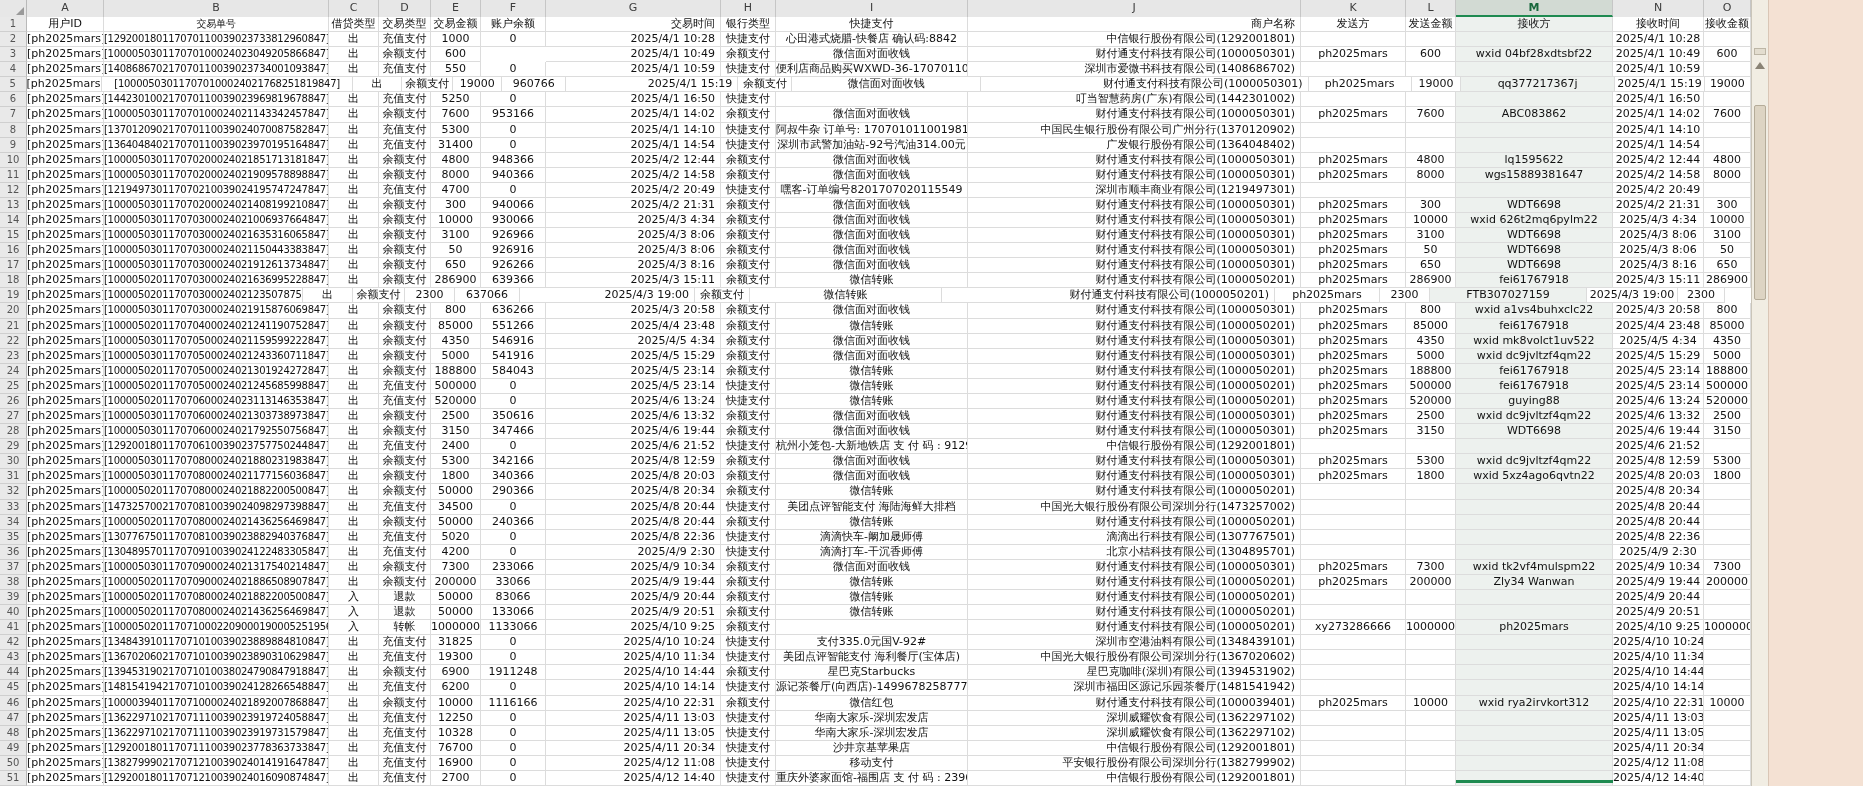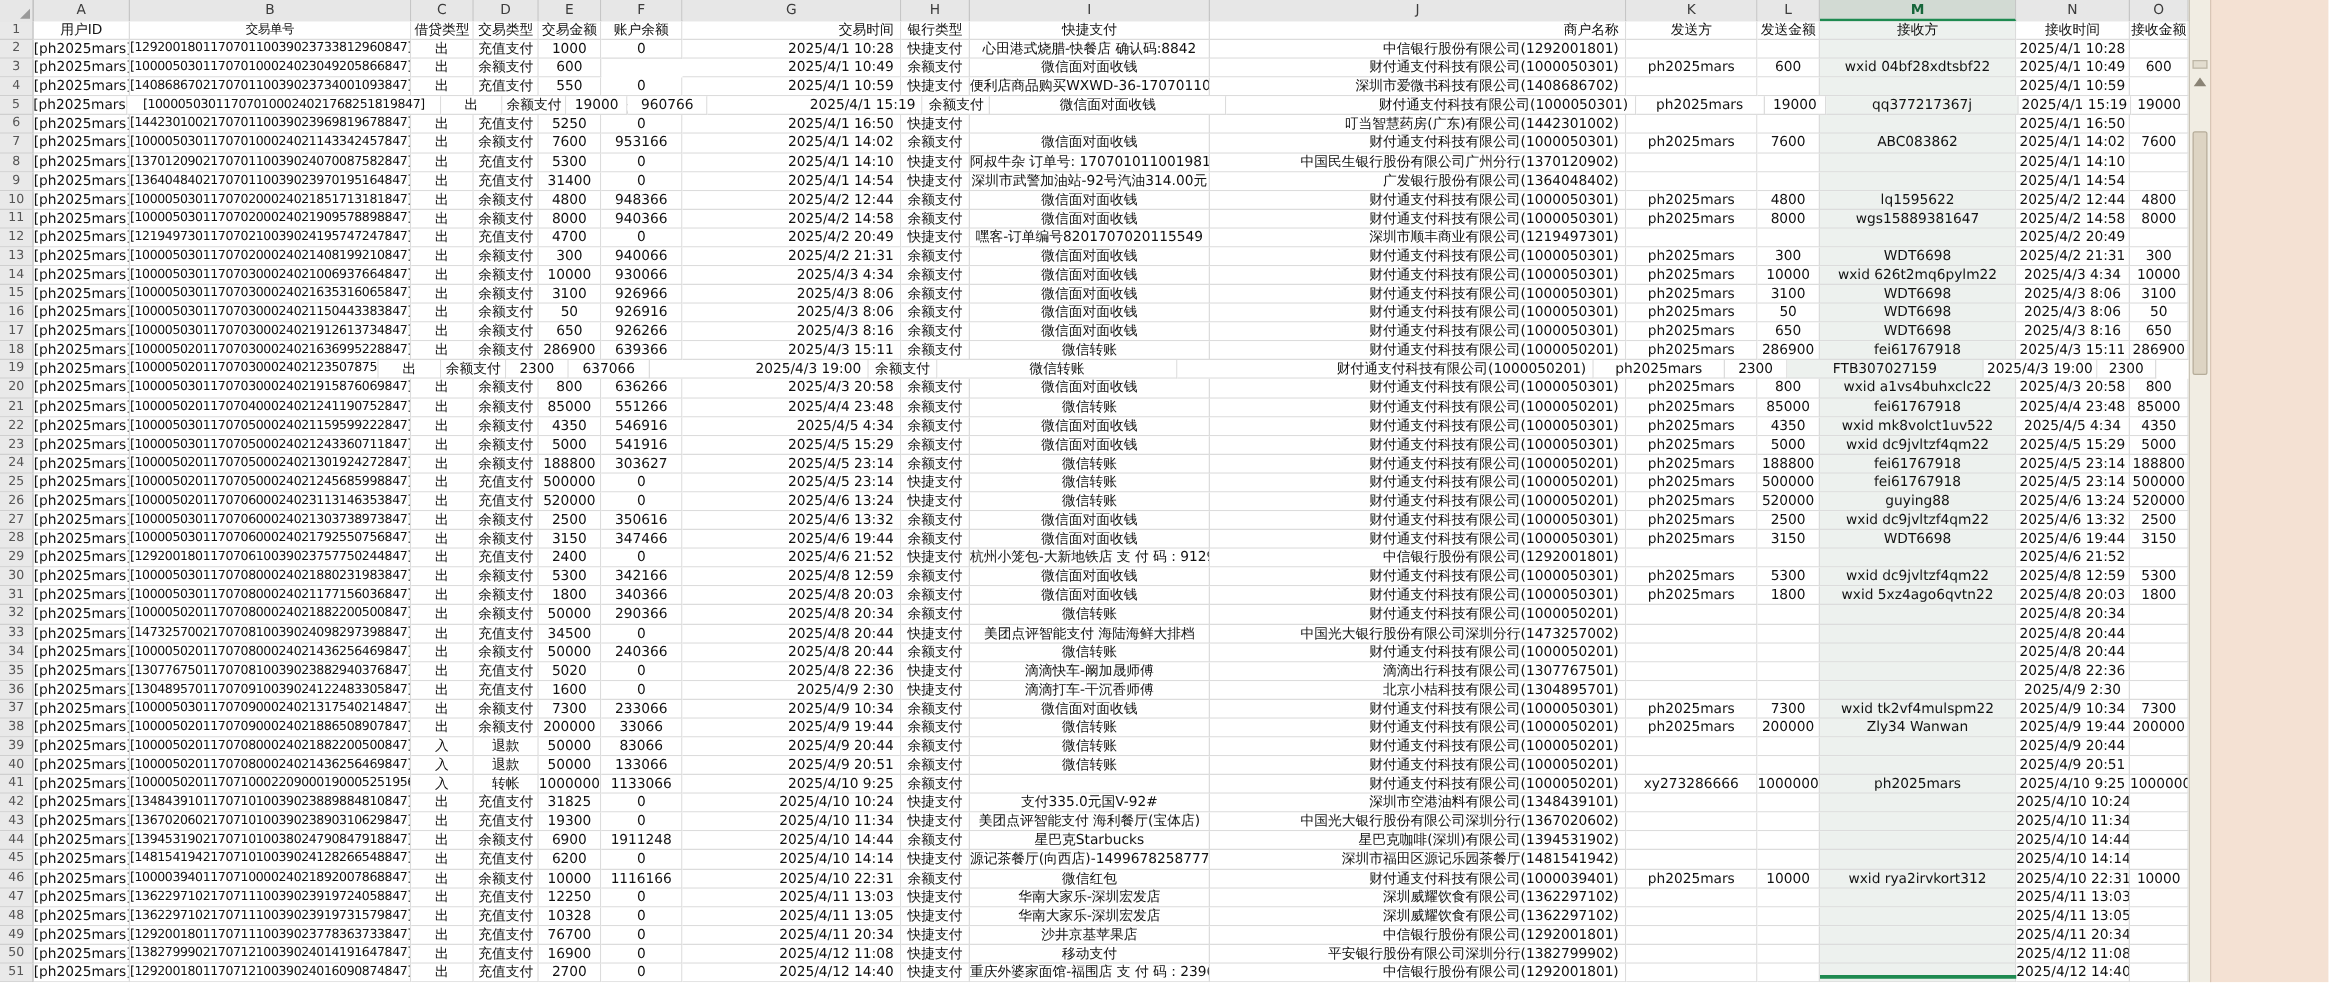--- a/index.html
+++ b/index.html
@@ -481,21 +481,21 @@
           <div class="cell al-c" style="width: 91px;">2025/4/5 15:29</div>
           <div class="cell al-c" style="width: 47px;">5000</div>
         </div>
         <div class="row">
           <div class="gut">24</div>
           <div class="cell al-c" style="width: 77px;">[ph2025mars]</div>
           <div class="cell al-c c1" style="width: 225px;">[100005020117070500024021301924272847]</div>
           <div class="cell al-c" style="width: 50px;">出</div>
           <div class="cell al-c" style="width: 52px;">余额支付</div>
           <div class="cell al-c" style="width: 50px;">188800</div>
-          <div class="cell al-c" style="width: 65px;">303627</div>
+          <div class="cell al-c" style="width: 65px;">584043</div>
           <div class="cell al-r" style="width: 175px;">2025/4/5 23:14</div>
           <div class="cell al-c" style="width: 55px;">余额支付</div>
           <div class="cell al-c" style="width: 192px;">微信转账</div>
           <div class="cell al-r" style="width: 333px;">财付通支付科技有限公司(1000050201)</div>
           <div class="cell al-c" style="width: 105px;">ph2025mars</div>
           <div class="cell al-c" style="width: 50px;">188800</div>
           <div class="cell al-c mtint" style="width: 157px;">fei61767918</div>
           <div class="cell al-c" style="width: 91px;">2025/4/5 23:14</div>
           <div class="cell al-c" style="width: 47px;">188800</div>
         </div>
@@ -696,21 +696,21 @@
           <div class="cell al-c mtint" style="width: 157px;"></div>
           <div class="cell al-c" style="width: 91px;">2025/4/8 22:36</div>
           <div class="cell al-c" style="width: 47px;"></div>
         </div>
         <div class="row">
           <div class="gut">36</div>
           <div class="cell al-c" style="width: 77px;">[ph2025mars]</div>
           <div class="cell al-c c1" style="width: 225px;">[130489570117070910039024122483305847]</div>
           <div class="cell al-c" style="width: 50px;">出</div>
           <div class="cell al-c" style="width: 52px;">充值支付</div>
-          <div class="cell al-c" style="width: 50px;">1600</div>
+          <div class="cell al-c" style="width: 50px;">4200</div>
           <div class="cell al-c" style="width: 65px;">0</div>
           <div class="cell al-r" style="width: 175px;">2025/4/9 2:30</div>
           <div class="cell al-c" style="width: 55px;">快捷支付</div>
           <div class="cell al-c" style="width: 192px;">滴滴打车-干沉香师傅</div>
           <div class="cell al-r" style="width: 333px;">北京小桔科技有限公司(1304895701)</div>
           <div class="cell al-c" style="width: 105px;"></div>
           <div class="cell al-c" style="width: 50px;"></div>
           <div class="cell al-c mtint" style="width: 157px;"></div>
           <div class="cell al-c" style="width: 91px;">2025/4/9 2:30</div>
           <div class="cell al-c" style="width: 47px;"></div>

